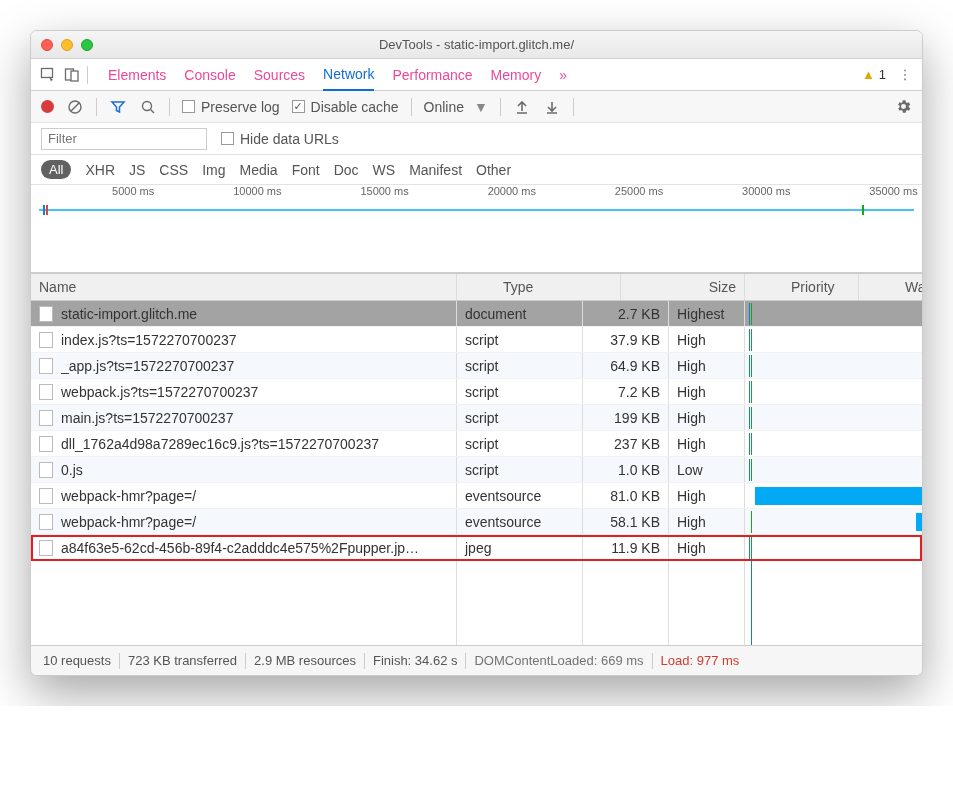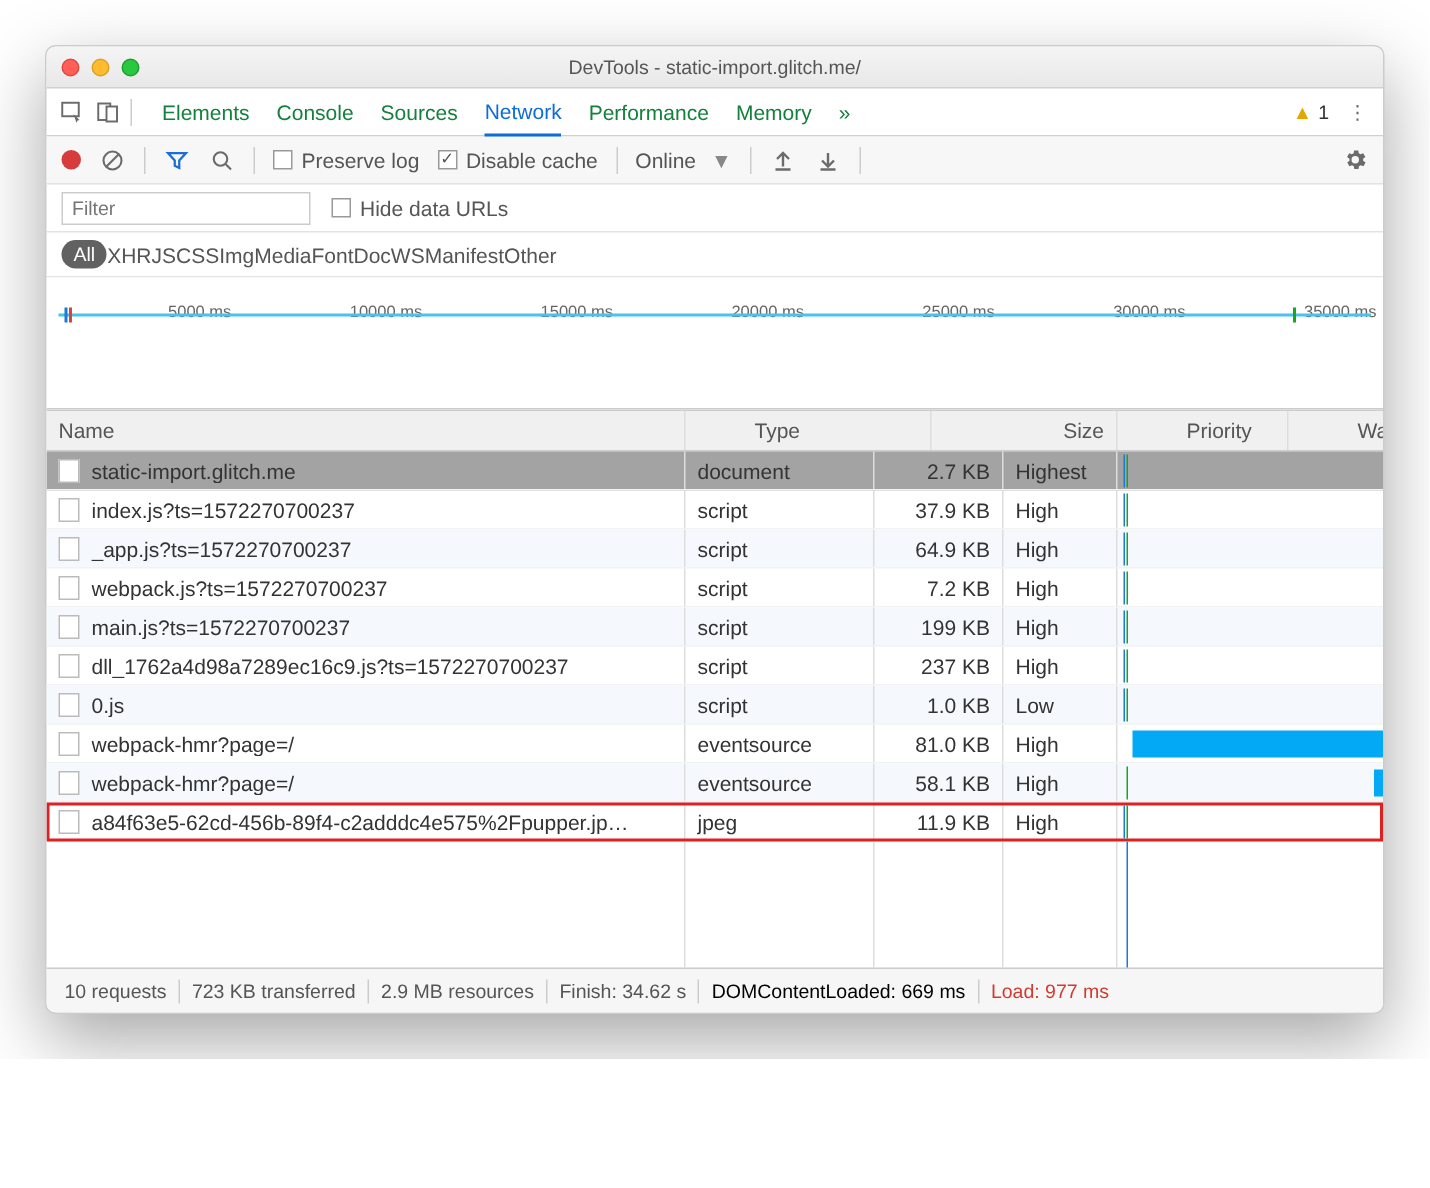--- a/index.html
+++ b/index.html
@@ -8,39 +8,39 @@
 .titlebar { height: 28px; background: linear-gradient(#f5f5f5,#e8e8e8); border-bottom: 1px solid #d0d0d0; display: flex; align-items: center; padding: 0 10px; position: relative; }
 .traffic { display: flex; gap: 8px; }
 .dot { width: 12px; height: 12px; border-radius: 50%; }
 .dot.red { background:#ff5f57; border:0.5px solid #e04840; }
 .dot.yellow { background:#febc2e; border:0.5px solid #dfa020; }
 .dot.green { background:#28c840; border:0.5px solid #1fa02d; }
 .title-text { position:absolute; left:0; right:0; text-align:center; font-size:13px; color:#555; }
 .maintabs { display:flex; align-items:center; border-bottom:1px solid #d0d0d0; height:32px; padding:0 8px; gap:6px; }
 .ib { width:18px; height:18px; display:inline-flex; align-items:center; justify-content:center; color:#6b6b6b; }
 .maintabs .tabs { display:flex; gap:18px; margin-left:14px; align-items:center; }
-.tab { color:#15803d; font-size:14px; cursor:pointer; height:32px; display:flex; align-items:center; }
+.tab { color:#ec4899; font-size:14px; cursor:pointer; height:32px; display:flex; align-items:center; }
 .tab.sel { color:#0d6dd6; border-bottom:2px solid #0d6dd6; }
 .right-icons { margin-left:auto; display:flex; align-items:center; gap:10px; }
 .warnbadge { display:flex; align-items:center; gap:4px; font-size:13px; }
 .warntri { color:#e0a800; }
 .toolbar { display:flex; align-items:center; height:32px; border-bottom:1px solid #e3e3e3; padding:0 10px; gap:12px; background:#f7f7f7; font-size:14px; color:#555; }
 .rec-dot { width:13px; height:13px; border-radius:50%; background:#d83b3b; }
 .tool-cb { display:flex; align-items:center; gap:6px; }
 .cb { width:13px; height:13px; border:1px solid #999; background:#fff; }
 .cb.on::after { content:"✓"; font-size:11px; color:#555; display:block; text-align:center; line-height:11px; }
 .vr { width:1px; height:18px; background:#ccc; }
 .onlinesel { display:flex; align-items:center; gap:10px; }
 .filterbar { display:flex; align-items:center; height:32px; border-bottom:1px solid #e3e3e3; padding:0 10px; gap:14px; font-size:14px; color:#555; }
 .filter-input { width:166px; height:22px; border:1px solid #ccc; font-size:13px; color:#999; padding:0 6px; background:#fff; }
-.typebar { display:flex; align-items:center; height:30px; border-bottom:1px solid #e3e3e3; padding:0 10px; font-size:14px; color:#555; }
+.typebar { display:flex; align-items:center; height:30px; border-bottom:1px solid #e3e3e3; padding:0 10px; gap:14px; font-size:14px; color:#555; }
 .pill { background:#616161; color:#fff; padding:2px 8px; border-radius:10px; font-size:13px; }
 .ft { cursor:pointer; }
 .timeline { height:88px; border-bottom:1px solid #ccc; background:#fff; position:relative; }
-.tickrow { position:absolute; top:17px; left:0; right:0; display:flex; font-size:11px; color:#666; }
+.tickrow { position:absolute; top:0; left:0; right:0; display:flex; font-size:11px; color:#666; }
 .tickrow span { text-align: right; padding-right: 4px; }
 .tl-line { position:absolute; left:8px; right:8px; top:24px; height:2px; background:#49c2f1; }
 .tl-bar1 { position:absolute; left:12px; top:20px; width:2px; height:10px; background:#1d78d6; }
 .tl-bar2 { position:absolute; left:15px; top:20px; width:2px; height:10px; background:#d8443a; }
 .table { display:flex; flex-direction:column; height:372px; }
 .th-row { display:flex; background:#f0f0f0; border-top:1px solid #ccc; border-bottom:1px solid #ccc; height:28px; font-size:14px; color:#555;gap:38px; }
 .cell { display:flex; align-items:center; padding:0 8px; overflow:hidden; }
 .c-name { width:426px; border-right:1px solid #ddd; }
 .c-type { width:126px; border-right:1px solid #ddd; }
 .c-size { width:86px; border-right:1px solid #ddd; justify-content:flex-end; }
@@ -354,17 +354,17 @@
 
   <div class="statusbar">
     <span>10 requests</span>
       <span class="vr"></span>
     <span>723 KB transferred</span>
       <span class="vr"></span>
     <span>2.9 MB resources</span>
       <span class="vr"></span>
     <span>Finish: 34.62 s</span>
       <span class="vr"></span>
-    <span style="color:#000000">DOMContentLoaded: 669 ms</span>
+    <span style="color:#737373">DOMContentLoaded: 669 ms</span>
       <span class="vr"></span>
     <span style="color:#d23b2f">Load: 977 ms</span>
   </div>
 </div>
 
 </body></html>

